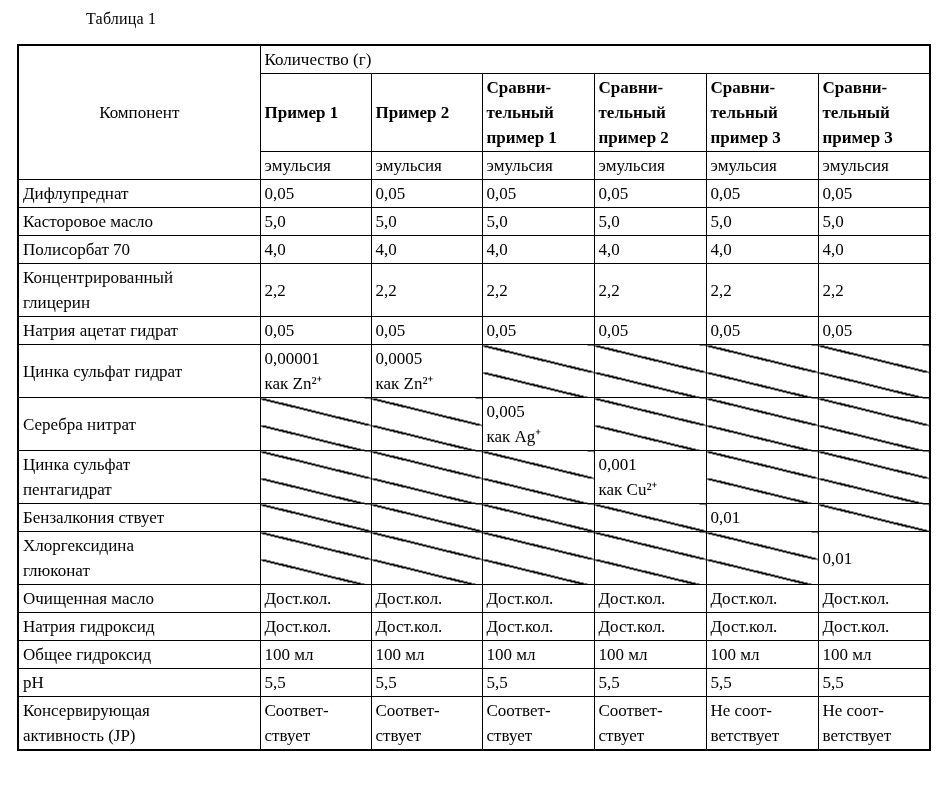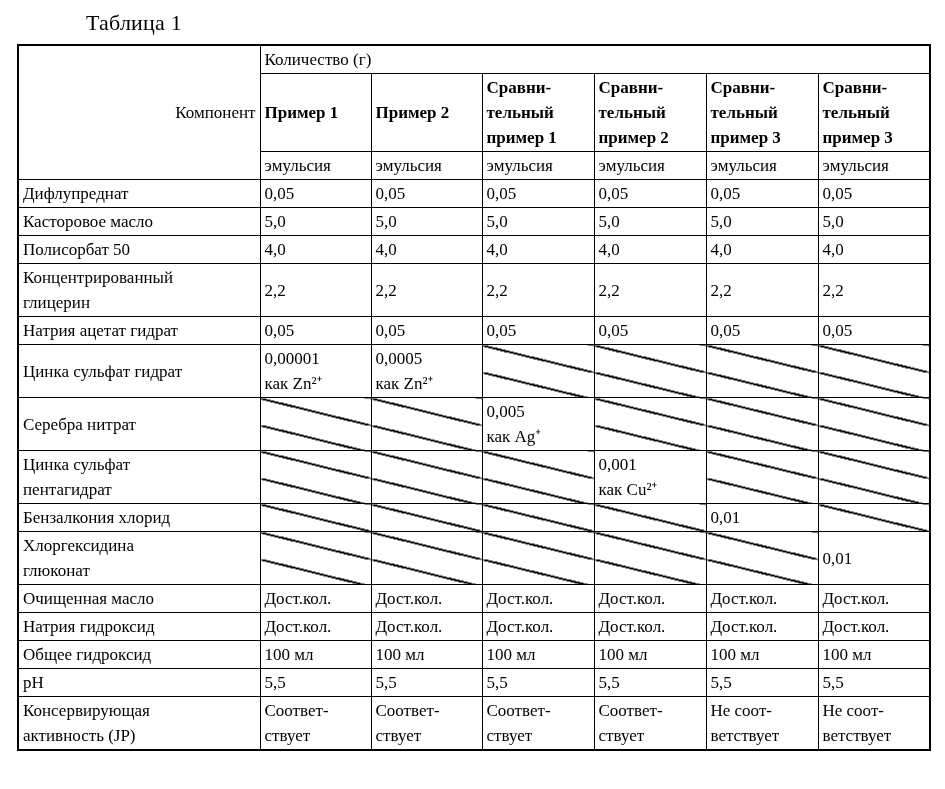--- a/index.html
+++ b/index.html
@@ -12,21 +12,21 @@
     position: relative;
     width: 945px;
     height: 789px;
     background: #ffffff;
     overflow: hidden;
   }
   .title {
     position: absolute;
     left: 86px;
     top: 10px;
-    font-size: 22px;
+    font-size: 16px;
     letter-spacing: 0.2px;
   }
   table.comp {
     position: absolute;
     left: 17px;
     top: 44px;
     width: 912px;
     border-collapse: collapse;
     table-layout: fixed;
     border: 2px solid #000;
@@ -36,21 +36,21 @@
     font-weight: normal;
     font-size: 17px;
     line-height: 25px;
     padding: 1px 4px;
     text-align: left;
     vertical-align: middle;
     white-space: pre-line;
     overflow: hidden;
   }
   th.h-comp {
-    text-align: right;
+    text-align: center;
     vertical-align: middle;
   }
   th.h-qty { vertical-align: middle; }
   th.h-example { vertical-align: middle; font-weight: bold; }
   th.h-form { vertical-align: middle; margin-top: 45px; }
   td.c-comp { vertical-align: middle; }
   td.c-val { vertical-align: middle; }
   td.diag {
     background-image: linear-gradient(
       to top right,
@@ -124,21 +124,21 @@
         <tr>
           <td class="c-comp">Касторовое масло</td>
           <td class="c-val">5,0</td>
           <td class="c-val">5,0</td>
           <td class="c-val">5,0</td>
           <td class="c-val">5,0</td>
           <td class="c-val">5,0</td>
           <td class="c-val">5,0</td>
         </tr>
         <tr>
-          <td class="c-comp">Полисорбат 50</td>
+          <td class="c-comp">Полисорбат 70</td>
           <td class="c-val">4,0</td>
           <td class="c-val">4,0</td>
           <td class="c-val">4,0</td>
           <td class="c-val">4,0</td>
           <td class="c-val">4,0</td>
           <td class="c-val">4,0</td>
         </tr>
         <tr>
           <td class="c-comp">Концентрированный
 глицерин</td>
@@ -184,21 +184,21 @@
 пентагидрат</td>
           <td class="c-val diag"></td>
           <td class="c-val diag"></td>
           <td class="c-val diag"></td>
           <td class="c-val">0,001
 как Cu²⁺</td>
           <td class="c-val diag"></td>
           <td class="c-val diag"></td>
         </tr>
         <tr>
-          <td class="c-comp">Бензалкония хлорид</td>
+          <td class="c-comp">Бензалкония ствует</td>
           <td class="c-val diag"></td>
           <td class="c-val diag"></td>
           <td class="c-val diag"></td>
           <td class="c-val diag"></td>
           <td class="c-val">0,01</td>
           <td class="c-val diag"></td>
         </tr>
         <tr>
           <td class="c-comp">Хлоргексидина
 глюконат</td>

